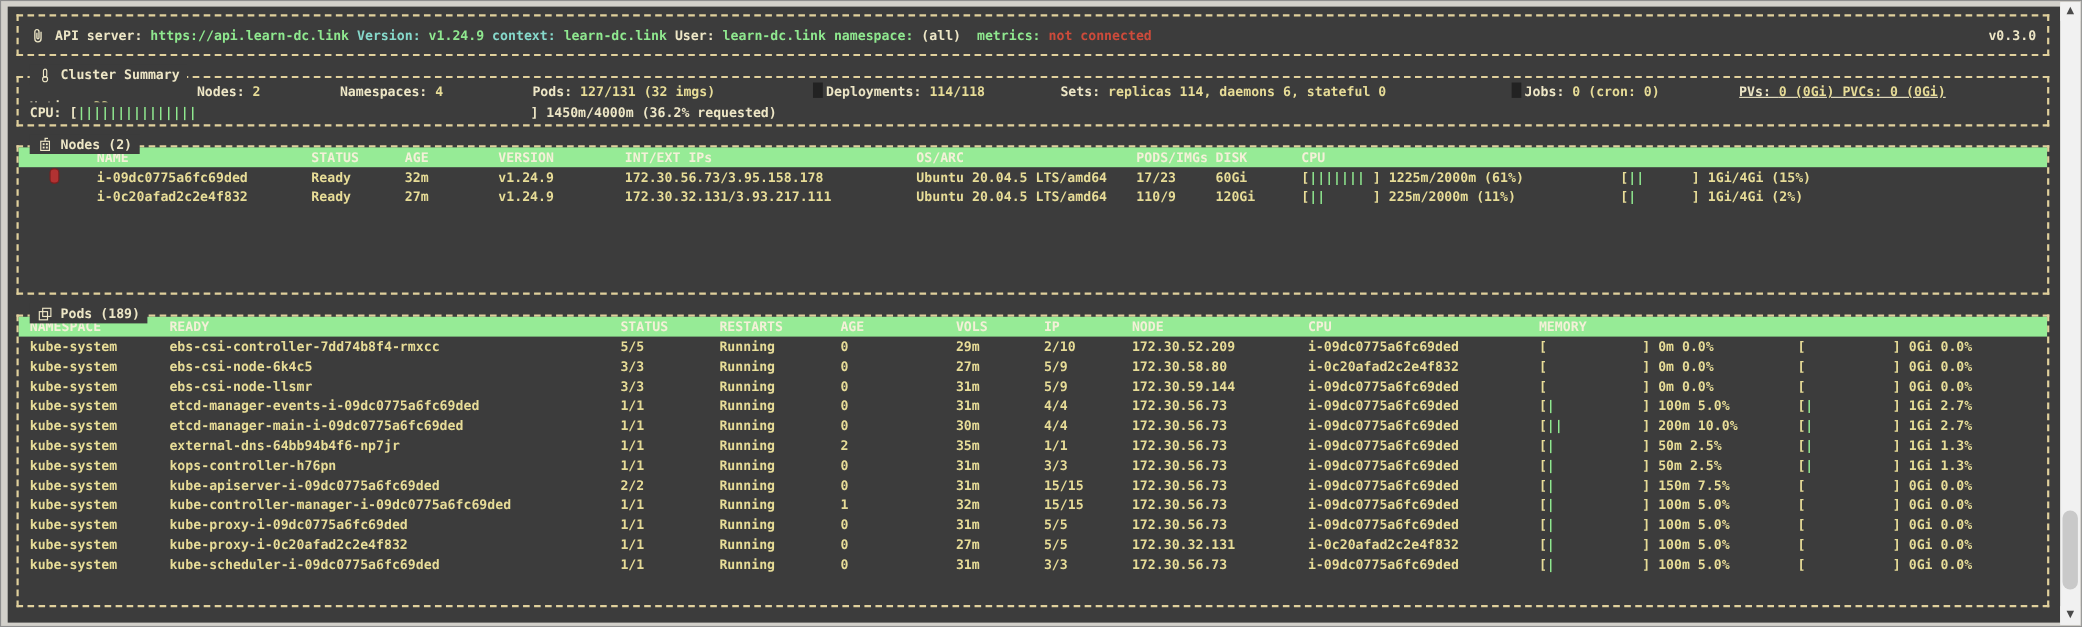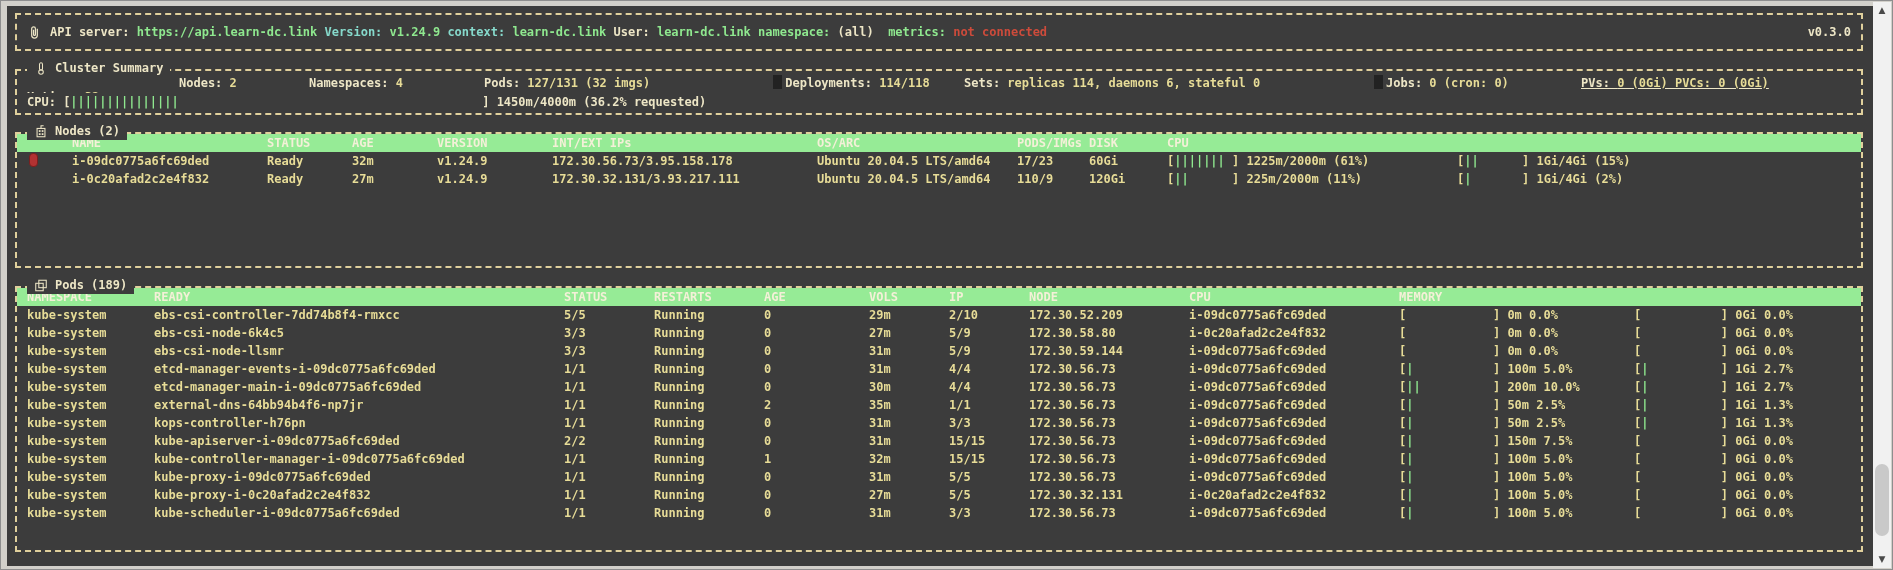--- a/index.html
+++ b/index.html
@@ -30,36 +30,36 @@
   .statusbar .segs{display:inline;white-space:pre;}
   .icon{display:inline-flex;align-items:center;flex:0 0 auto;}
   .icon svg{display:block;}
   
   .stats{display:flex;padding-left:10px;height:19px;margin-top:3px;white-space:pre;overflow:hidden;}
   .stat{overflow:hidden;white-space:pre;flex:0 0 auto;}
   .stat:nth-child(1){width:152px;margin-top:14px;}
   .stat:nth-child(2){width:130px;}
   .stat:nth-child(3){width:175px;}
   .stat:nth-child(4){width:255px;}
-  .stat:nth-child(5){width:225px;text-align:center;}
+  .stat:nth-child(5){width:225px;}
   .stat:nth-child(6){width:410px;}
   .stat:nth-child(7){width:207px;}
   .stat:nth-child(8){flex:1 1 auto;text-decoration:underline;}
   .stat .lbl{color:var(--cream);}
   .stat .val{color:var(--yellow);}
   .gauges{display:flex;padding-left:10px;height:19px;white-space:pre;overflow:hidden;}
   .gaugeblock{flex:0 0 auto;white-space:pre;overflow:hidden;}
   .gaugeblock.cpu{width:937px;}
   .gaugeblock.memory{flex:1 1 auto;}
   .bars{color:var(--green);}
   .block{display:inline-block;width:9px;height:14px;background:var(--block-dark);margin-right:3px;vertical-align:-2px;}
   .pill{display:inline-block;width:9px;height:14px;background:var(--indicator-red);border:1px solid #7a1f1f;border-radius:4px;vertical-align:-2px;margin-left:12px;}
   
   .grid{display:grid;height:18px;white-space:pre;overflow:hidden;align-items:center;}
-  .nodes-grid{grid-template-columns:55px 195px 85px 85px 115px 265px 200px 72px 78px 290px 1fr;}
+  .nodes-grid{grid-template-columns:55px 195px 85px 85px 115px 265px 200px 72px 78px 290px 1fr;padding-left:16px;}
   .pods-grid{grid-template-columns:137px 410px 90px 110px 105px 80px 80px 160px 210px 235px 1fr;}
   .pods-grid > :first-child{padding-left:10px;}
   .thead{background:var(--header-bg);color:var(--header-text);}
   .cell{overflow:hidden;white-space:pre;}
   .row{color:var(--yellow);}
   .row .cell{color:var(--yellow);}
   
   .scrollbar{position:absolute;right:1px;top:1px;bottom:1px;width:18px;background:#f1f1f1;font-family:"DejaVu Sans",sans-serif;}
   .sb-btn{position:absolute;left:0;width:18px;height:17px;display:flex;align-items:center;justify-content:center;color:#4a4a4a;font-size:9px;line-height:9px;background:#f1f1f1;}
   .sb-up{top:0;}

